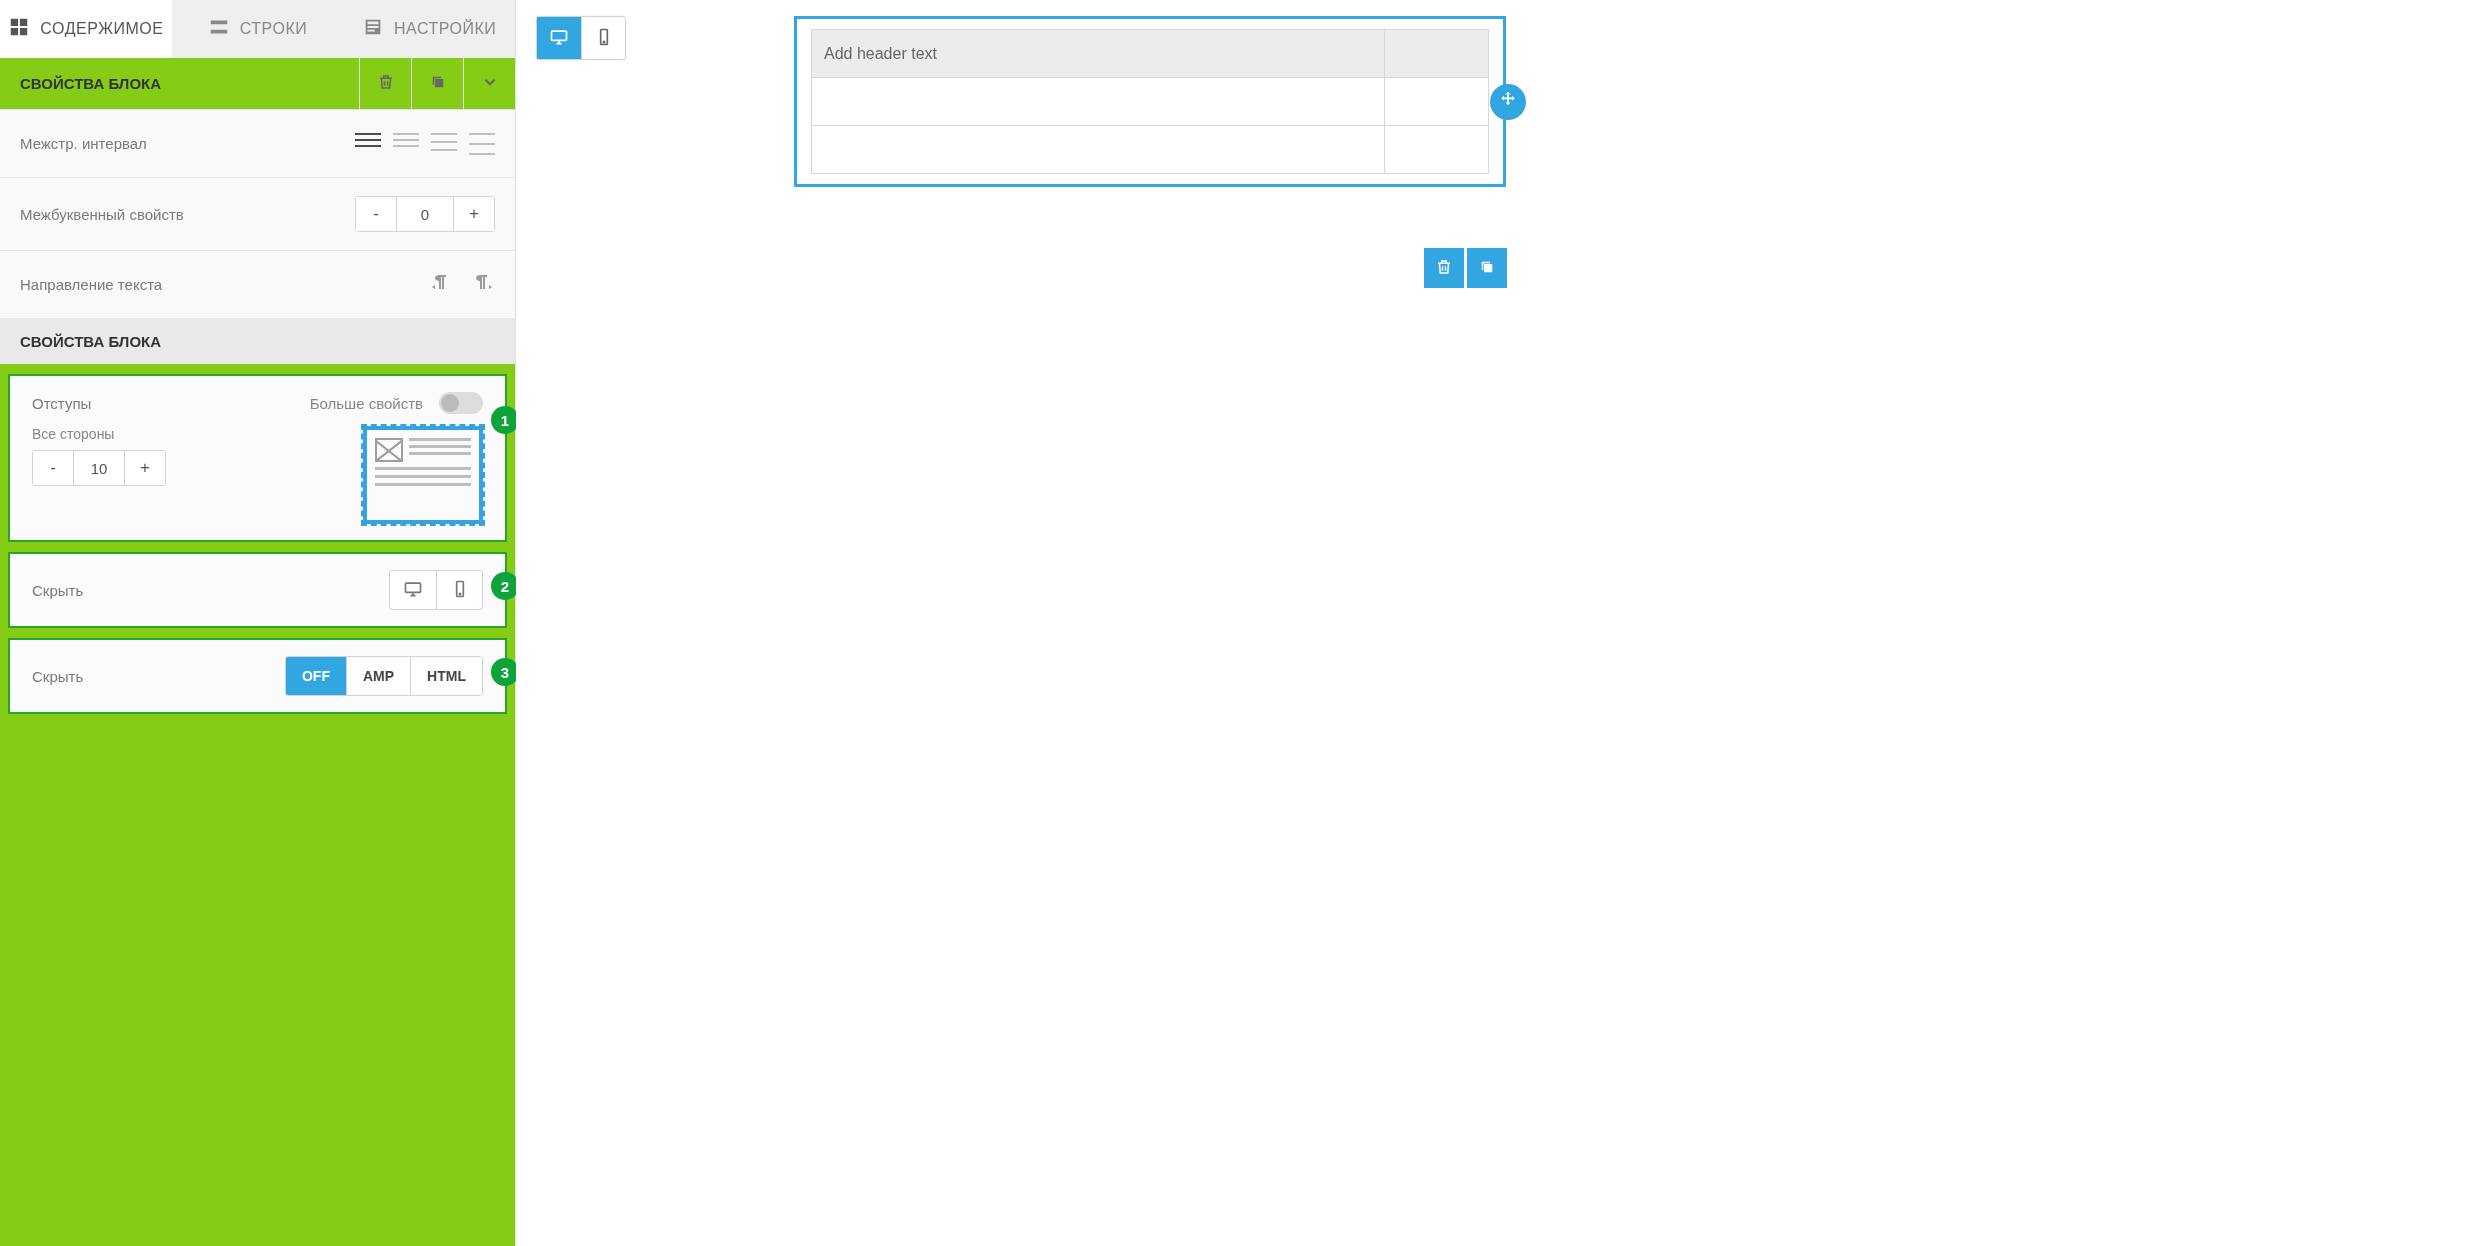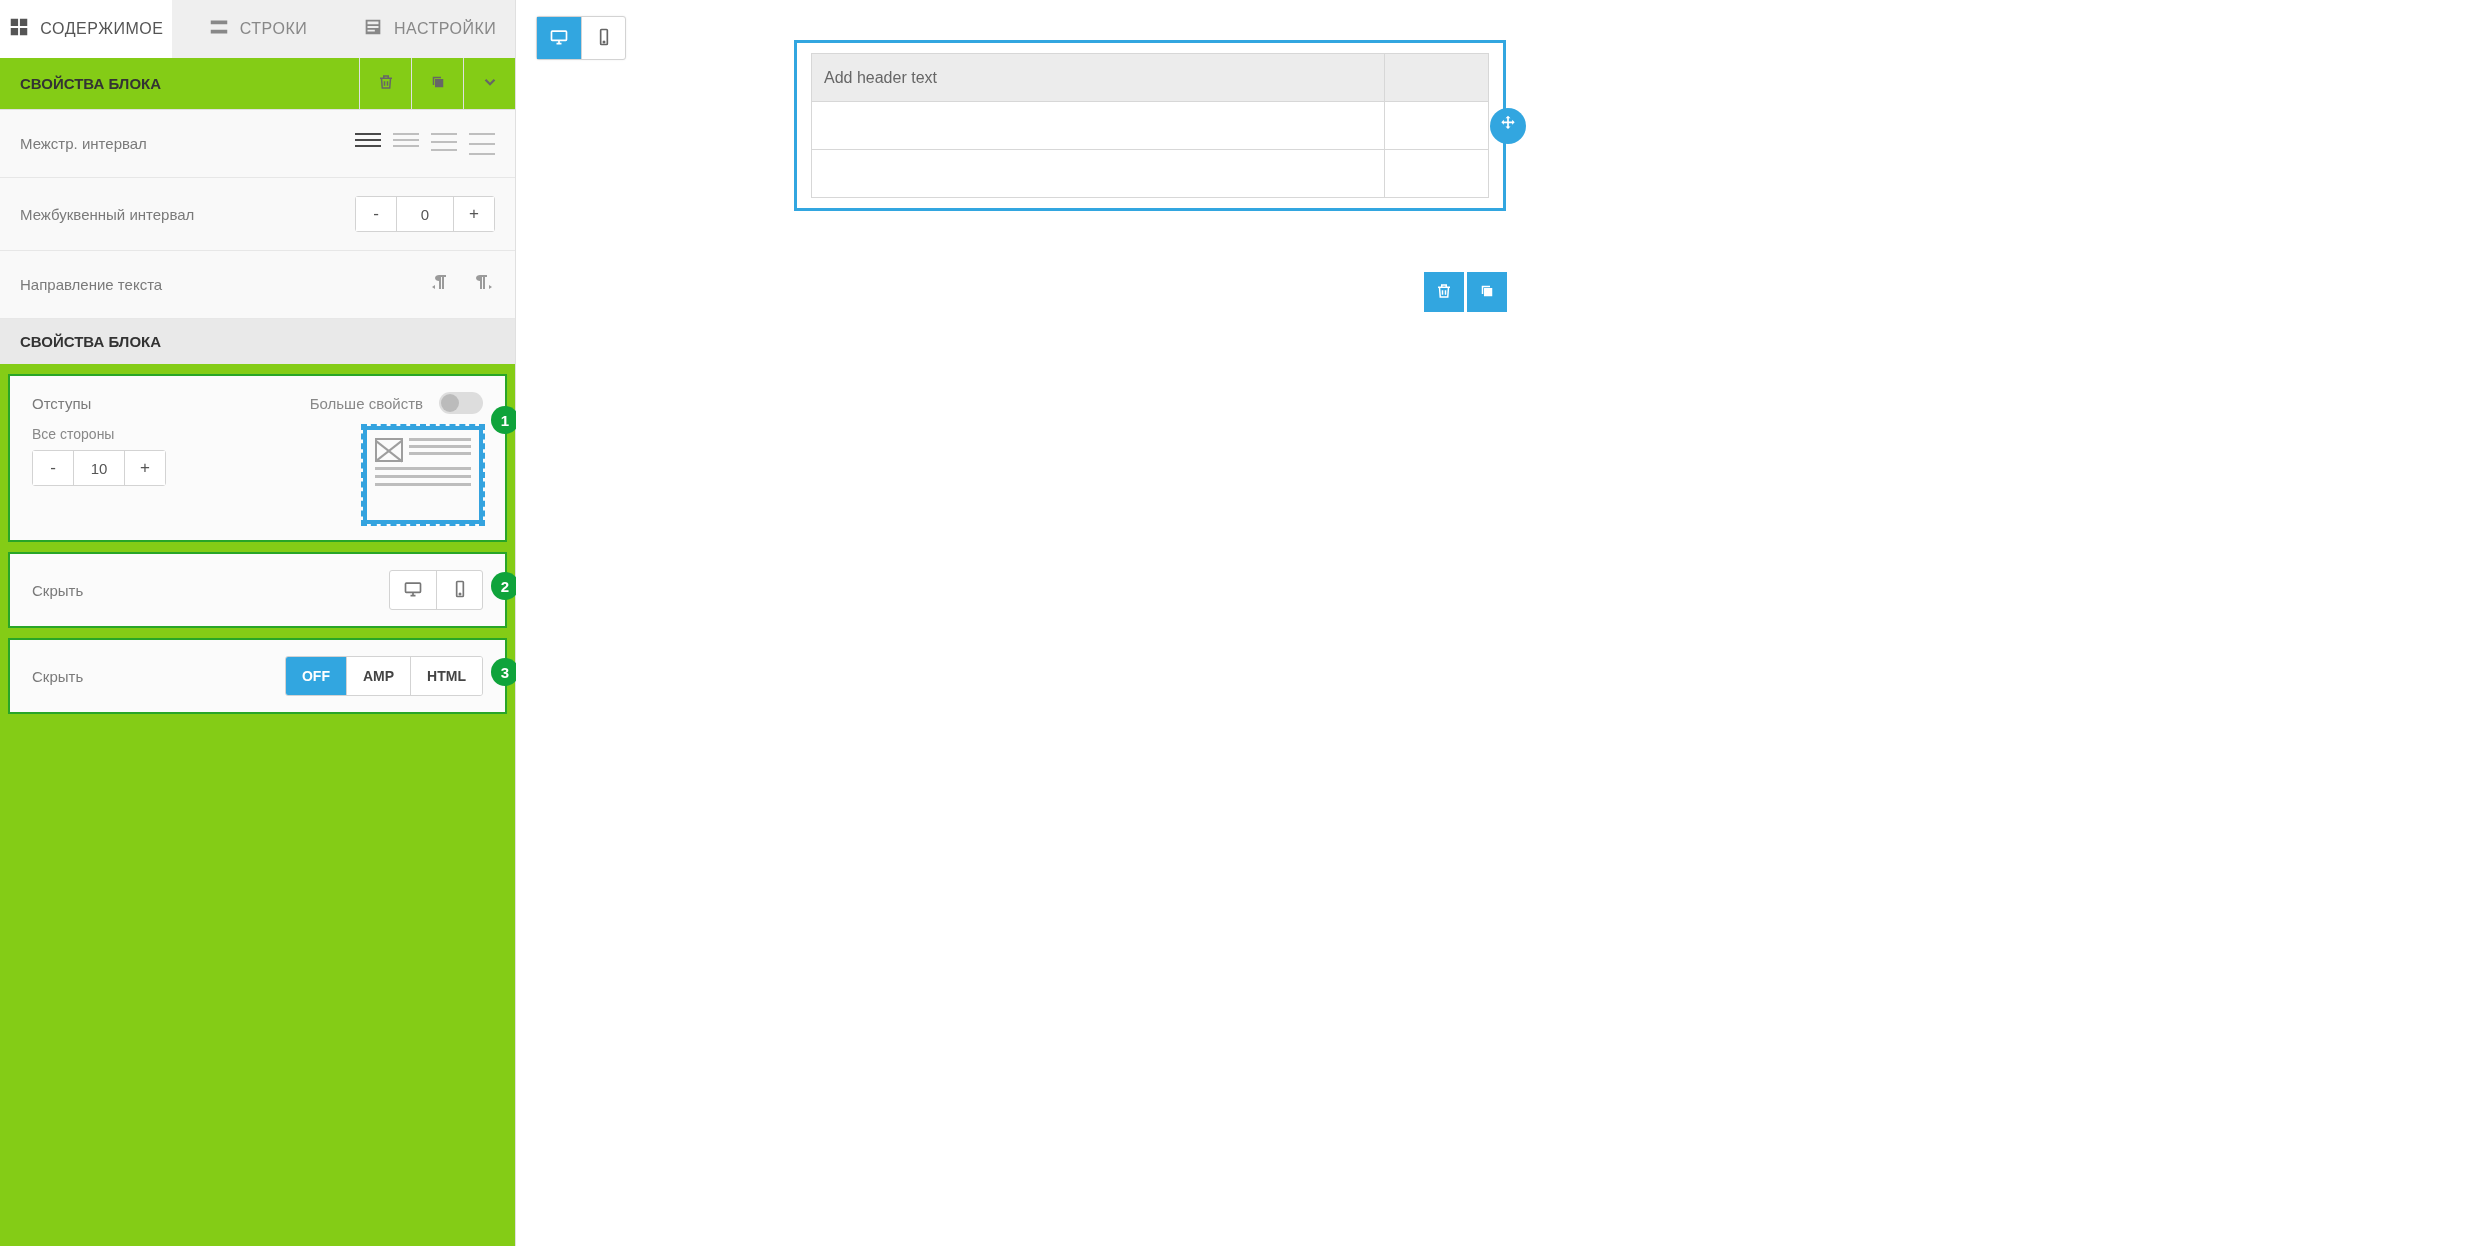--- a/index.html
+++ b/index.html
@@ -220,21 +220,21 @@
   }
   .device-switch .db {
     width:44px; display:flex; align-items:center; justify-content:center; color:#666; cursor:pointer;
   }
   .device-switch .db.active { background:#32a6e0; color:#fff; }
   .device-switch .db + .db { border-left:1px solid #d3d3d3; }
   .device-switch svg { width:20px; height:20px; }
 
   .block-wrap {
     position:absolute;
-    top:40px; left:234px;
+    top:16px; left:234px;
     width:756px;
     padding-left:44px;
   }
   .sel-outline {
     border:3px solid #32a6e0;
     padding:10px 14px 10px 14px;
   }
   .move-handle {
     position:absolute; right:-20px; top:50%; transform:translateY(-50%);
     width:36px; height:36px; border-radius:50%; background:#32a6e0; color:#fff;
@@ -349,21 +349,21 @@
         </div>
       <div class="ls-opt" style="height:22px">
           <span></span>
           <span></span>
           <span></span>
         </div>
     </div>
   </div>
 
   <div class="prop-row">
-    <div class="label">Межбуквенный интервал</div>
+    <div class="label">Межбуквенный свойств</div>
     <div class="stepper">
       <button>-</button>
       <div class="val">0</div>
       <button>+</button>
     </div>
   </div>
 
   <div class="prop-row">
     <div class="label">Направление текста</div>
     <div class="dir-btns">

